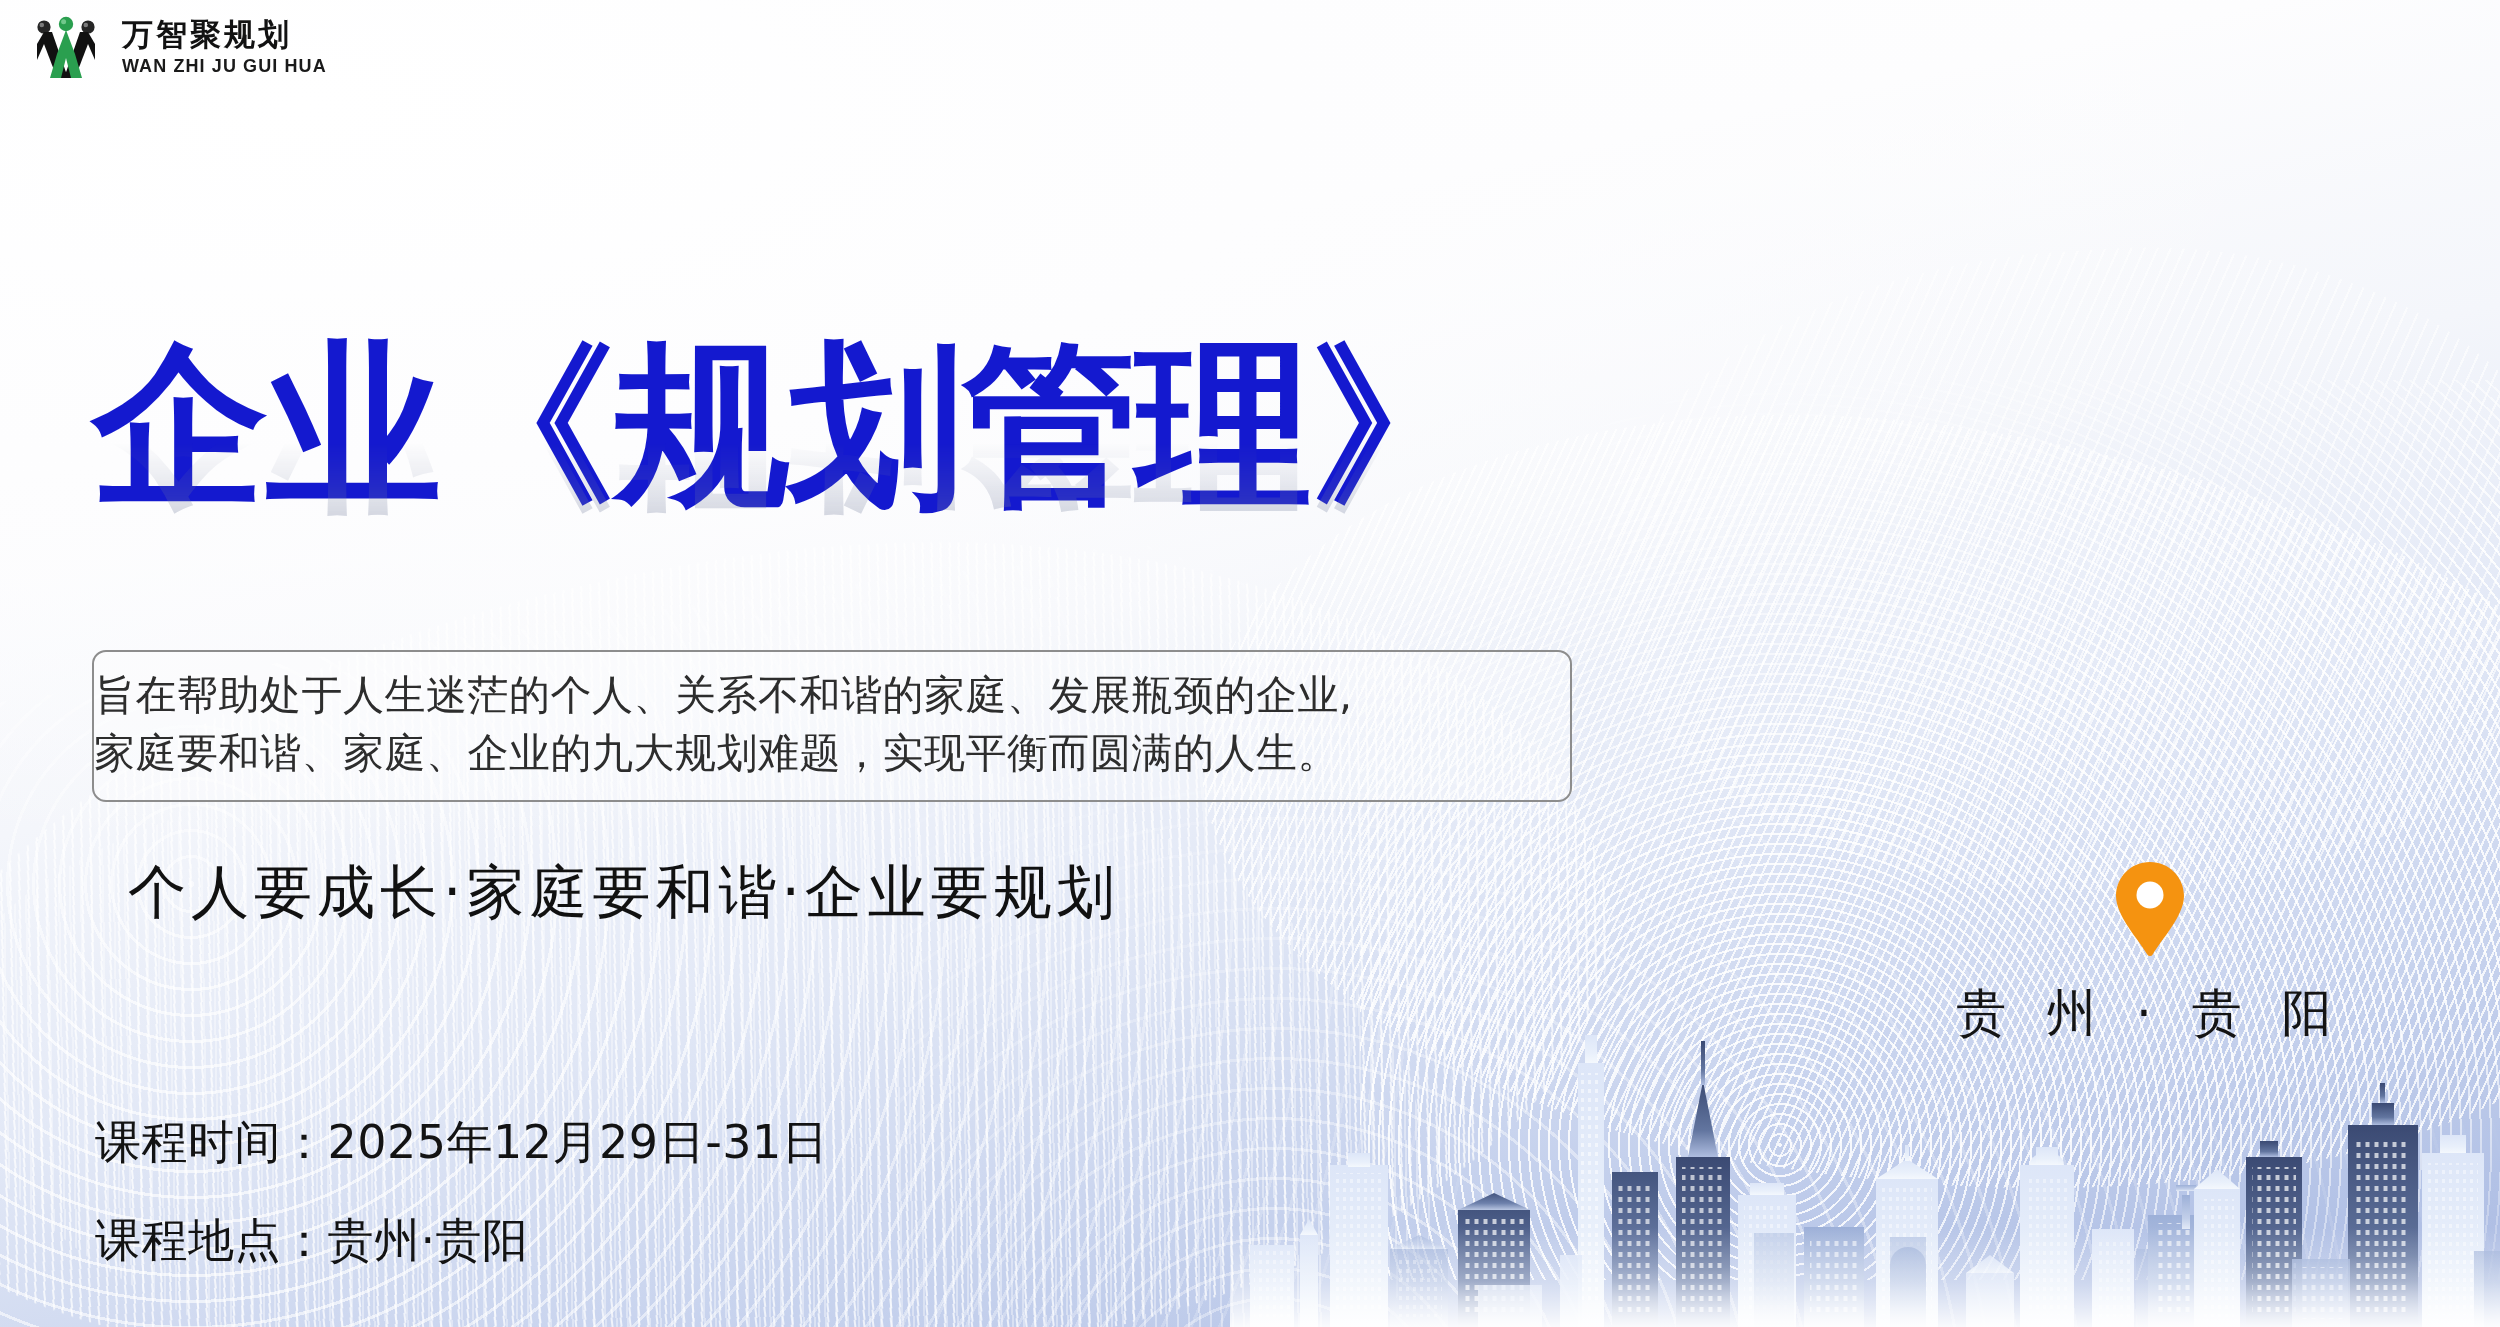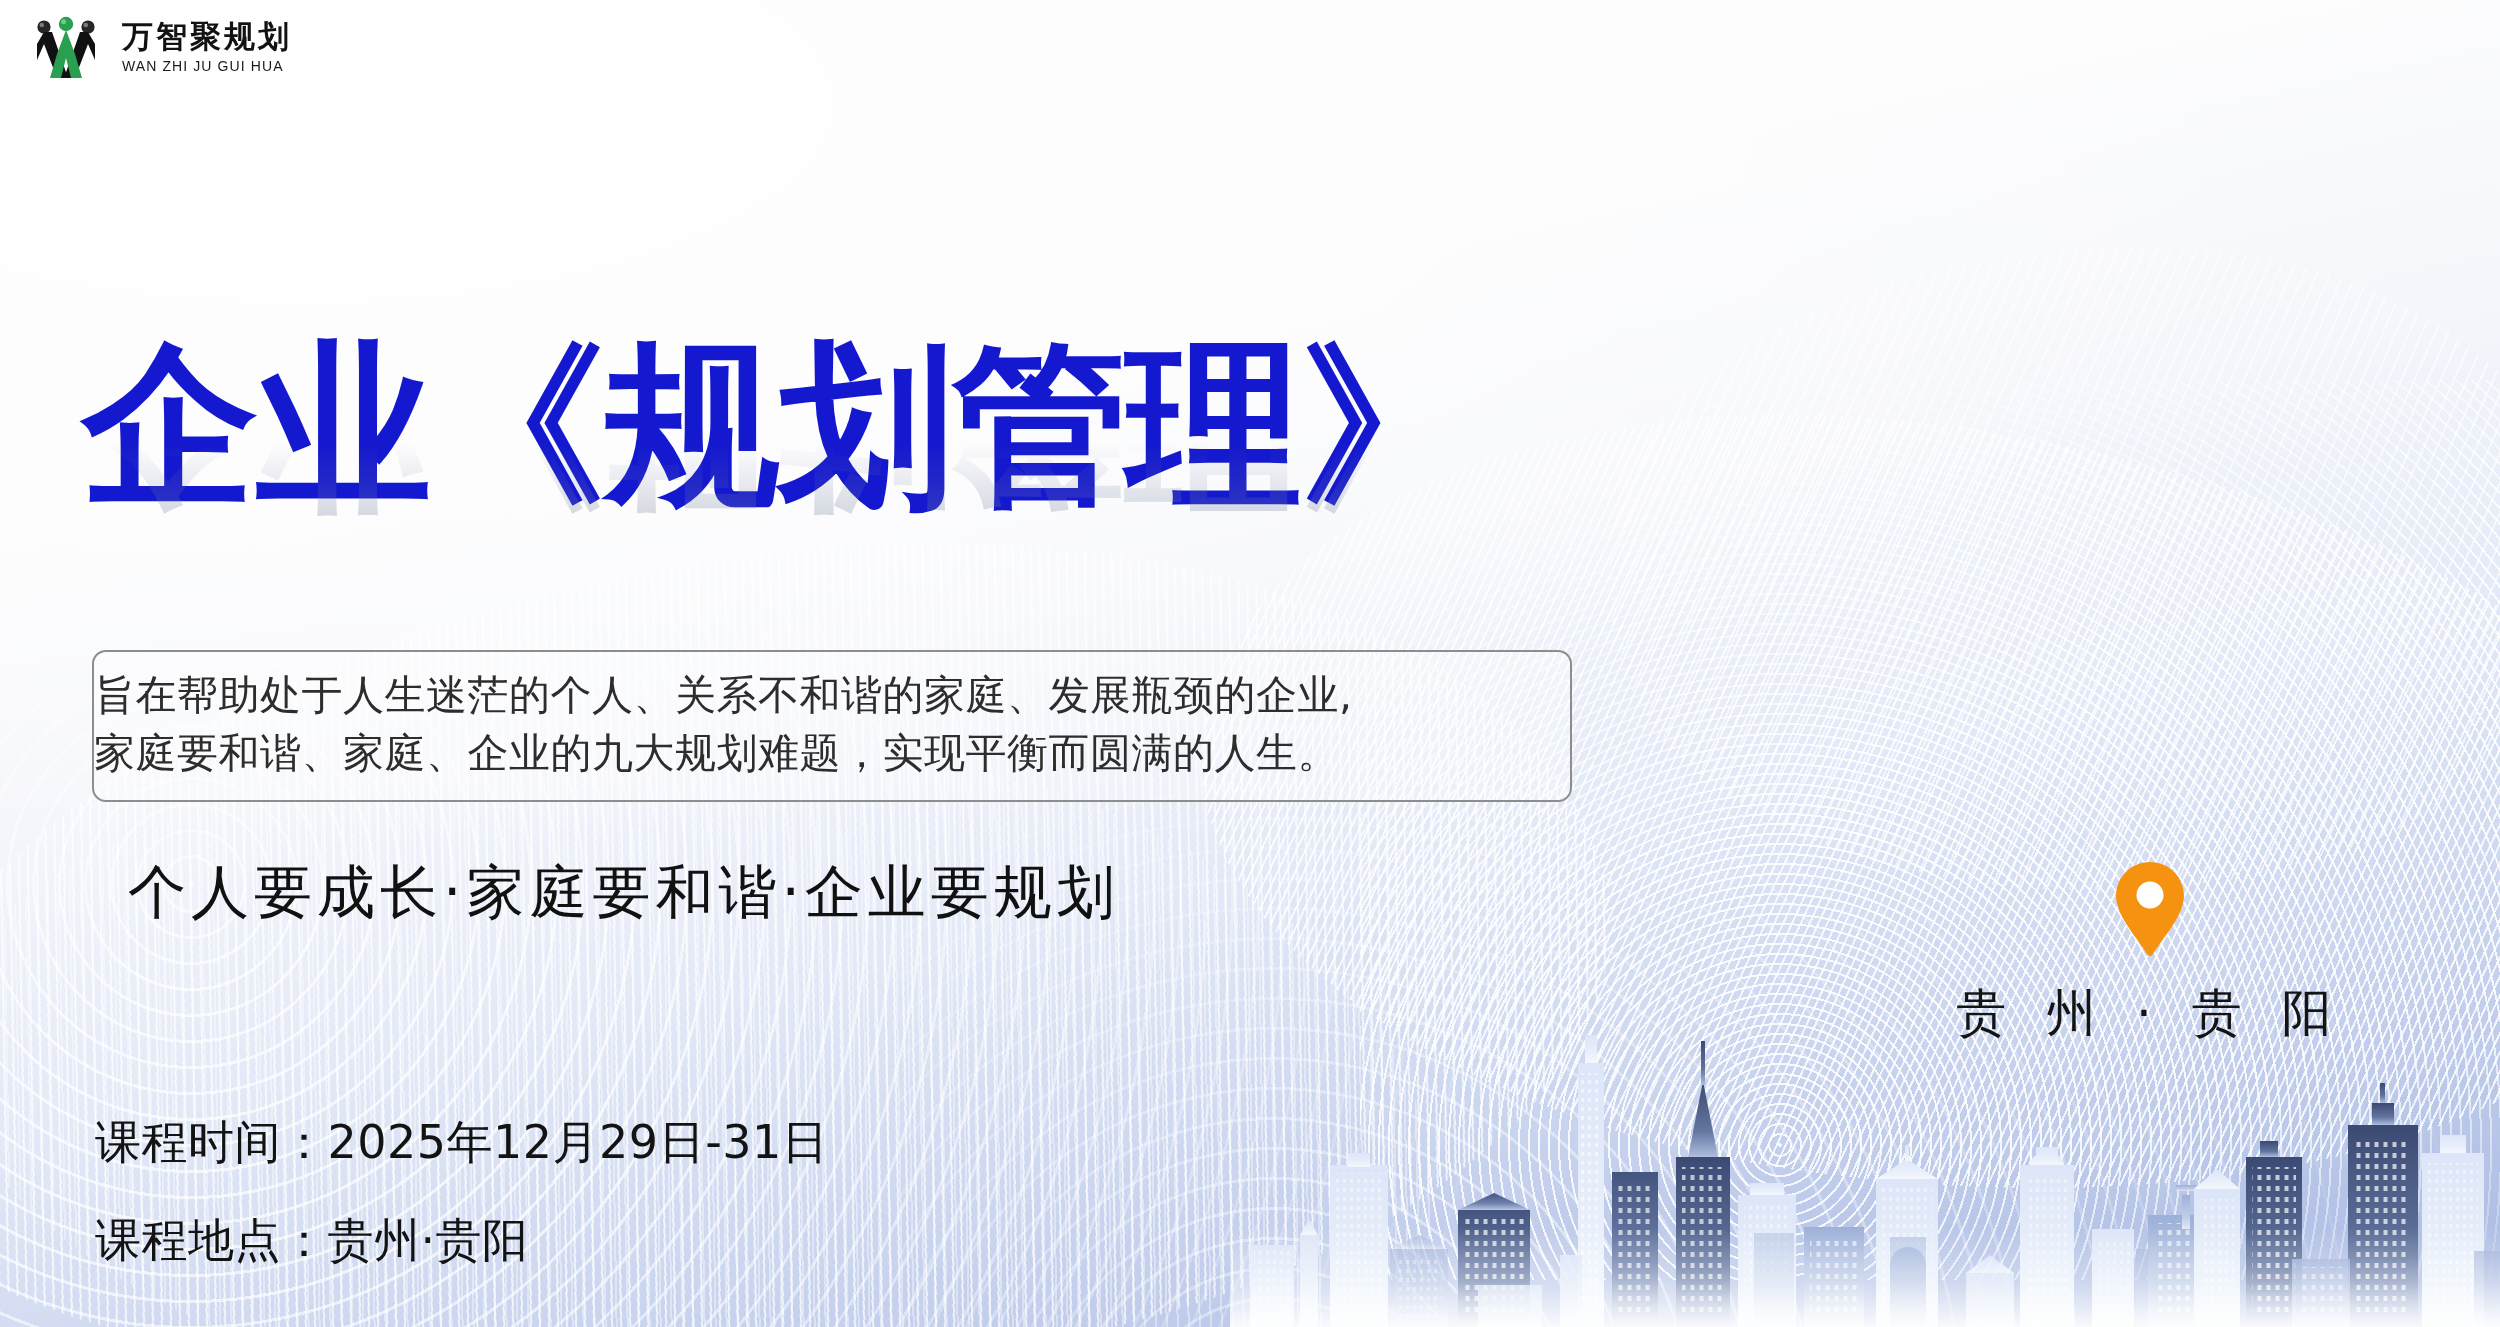--- a/index.html
+++ b/index.html
@@ -98,25 +98,25 @@
   
   #logo{position:absolute;left:24px;top:14px;display:flex;align-items:center;gap:14px;}
   #logo .mark{width:84px;height:66px;display:block;}
   #logo .wordmark{display:flex;flex-direction:column;line-height:1;}
   #logo .cn{
     font-family:"DejaVu Sans","Liberation Sans",sans-serif;
     font-size:31px;letter-spacing:3px;color:#121212;font-weight:600;
   }
   #logo .en{
     font-family:"Liberation Sans",sans-serif;
-    font-size:14px;letter-spacing:1.1px;color:#1a1a1a;margin-top:7px;font-weight:400;
-  }
-
-  
-  #title-block{position:absolute;left:82px;top:338px;}
+    font-size:18px;letter-spacing:1.1px;color:#1a1a1a;margin-top:7px;font-weight:700;
+  }
+
+  
+  #title-block{position:absolute;left:92px;top:338px;}
   #main-title{
     font-family:"DejaVu Sans","Liberation Sans",sans-serif;
     font-size:176px;line-height:1;font-weight:bold;
     color:#1419cf;letter-spacing:-2px;white-space:nowrap;
     margin:0;
   }
   #title-reflection{
     font-family:"DejaVu Sans","Liberation Sans",sans-serif;
     font-size:176px;line-height:1;font-weight:bold;
     letter-spacing:-2px;white-space:nowrap;margin:0;

